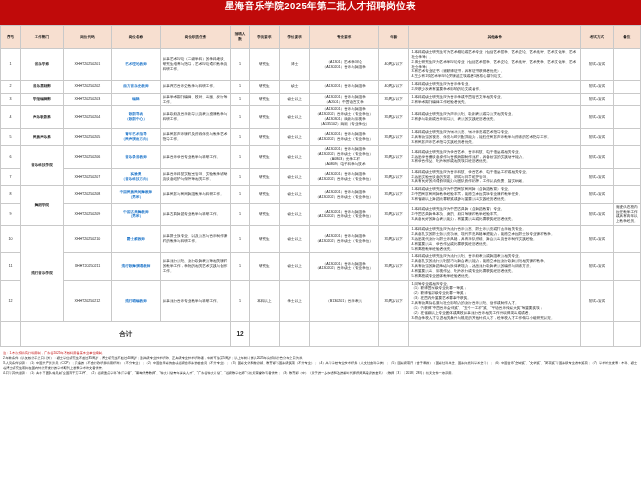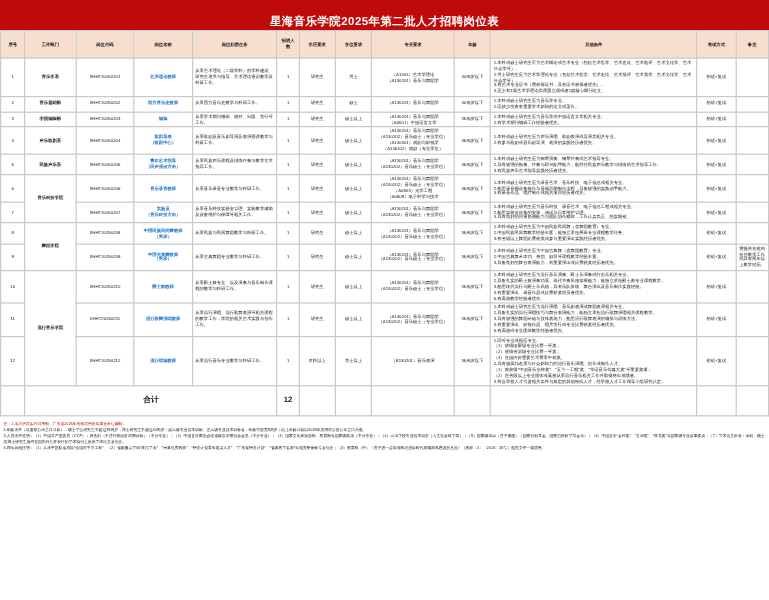--- a/index.html
+++ b/index.html
@@ -10,21 +10,21 @@
     color:#1a1a1a;
     -webkit-font-smoothing:antialiased;
   }
   #app{width:641px;overflow:hidden;}
 
   
   .title-bar{
     background:#c00a0a;
     height:25px;
     display:flex;
-    align-items:flex-end;
+    align-items:flex-start;
     justify-content:center;
   }
   .title-bar .title-text{
     color:#ffffff;
     font-size:9.5px;
     font-weight:bold;
     letter-spacing:.4px;
   }
 
   

